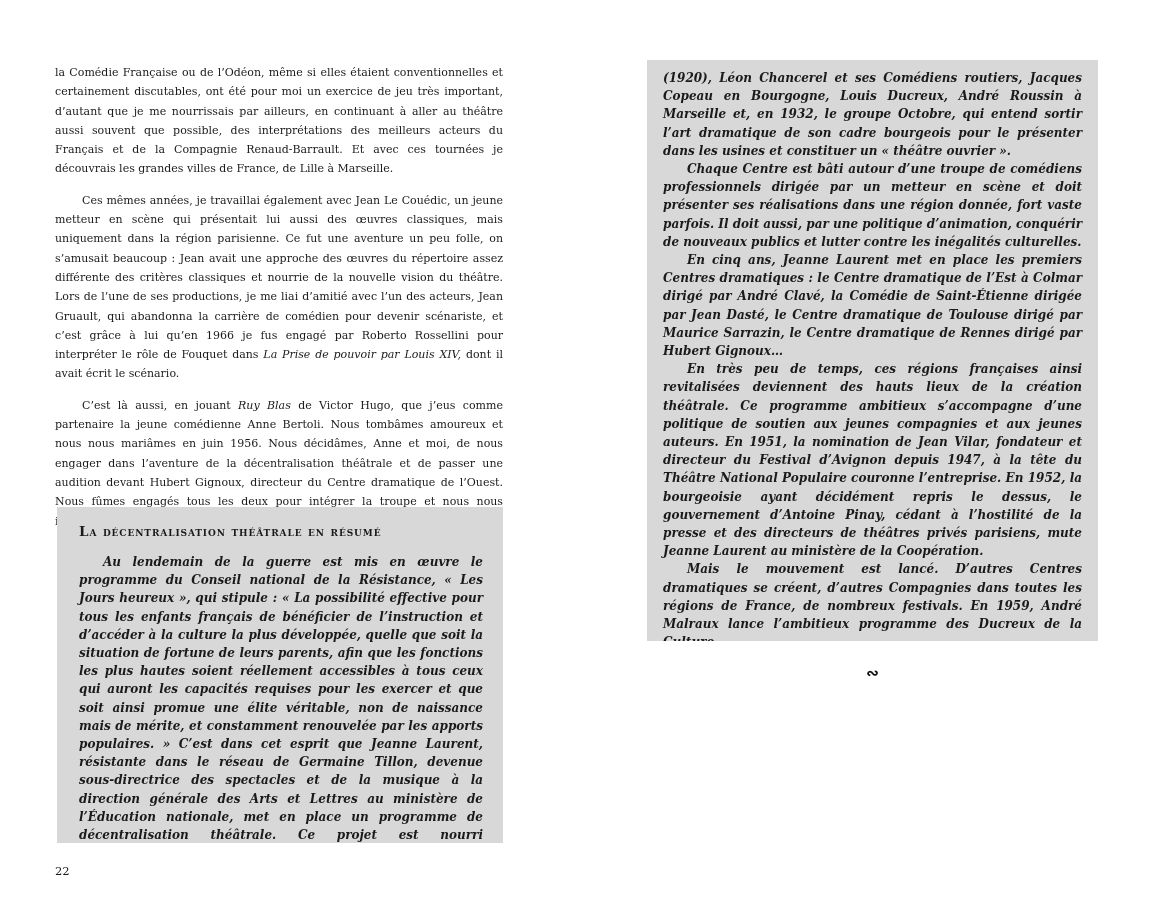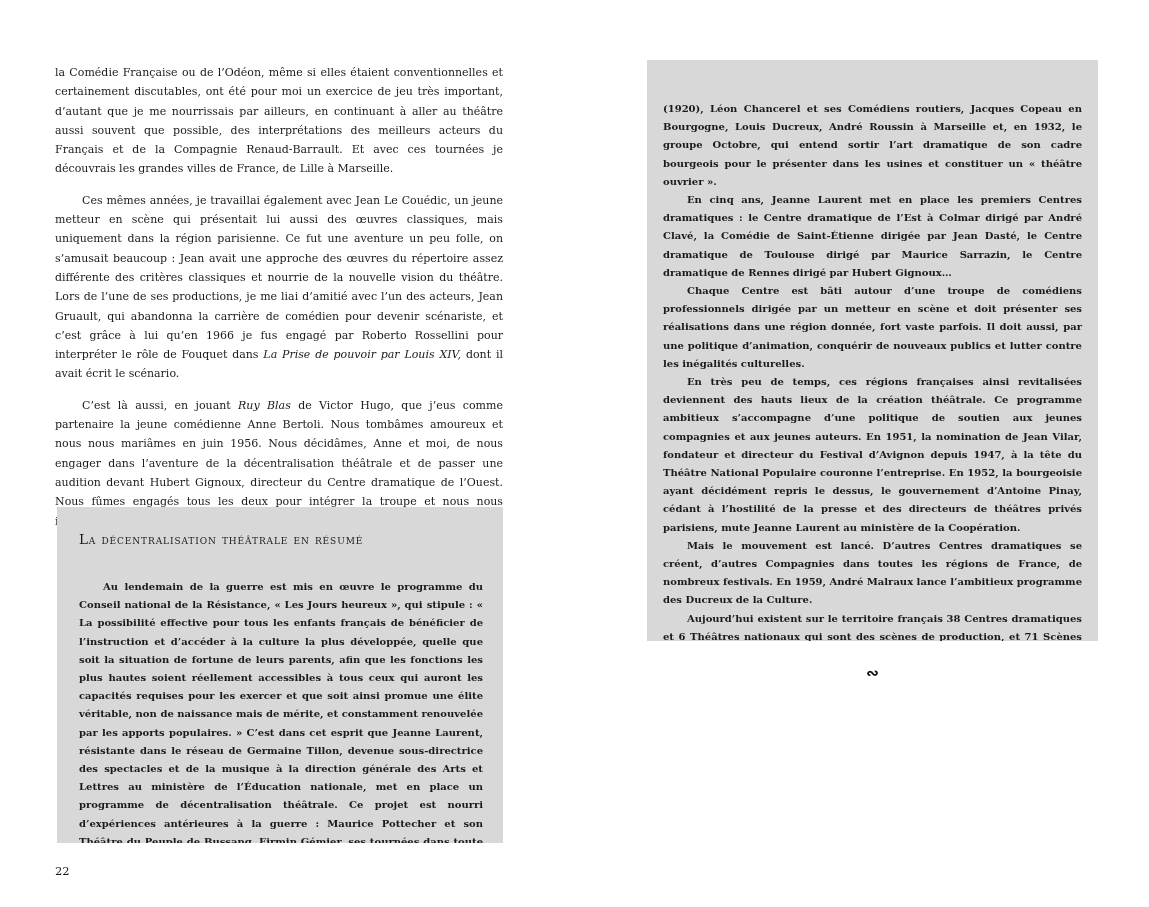--- a/index.html
+++ b/index.html
@@ -35,30 +35,30 @@
   .box-left {
     left: 57px; top: 507px; width: 446px; height: 336px;
     padding: 16px 20px 10px 22px;
   }
   .box-right {
     left: 647px; top: 60px; width: 451px; height: 581px;
     padding: 9px 16px 8px 16px;
   }
   .box-heading {
     font-variant: small-caps;
-    font-weight: normal;
+    font-weight: bold;
     font-size: 13.5px;
     letter-spacing: 0.9px;
-    margin: 8px 0 14px 0;
+    margin: 0 0 14px 0;
   }
   .box-text {
+    font-style: italic;
     font-weight: bold;
-    font-size: 10px;
+    font-size: 12px;
     line-height: 18.2px;
-    margin-top: 31px;
   }
   .box-text .para { margin: 0; text-align: justify; }
   .box-text .para.indent { text-indent: 24px; }
 
   
   .ornament {
     position: absolute;
     left: 647px; top: 664px; width: 451px;
     text-align: center;
     font-size: 15px;
@@ -88,22 +88,22 @@
   <div class="box box-left">
     <div class="box-heading">La décentralisation théâtrale en résumé</div>
     <div class="box-text">
         <p class="para indent"><span>Au lendemain de la guerre est mis en œuvre le programme du Conseil national de la Résistance, « Les Jours heureux », qui stipule : « La possibilité effective pour tous les enfants français de bénéficier de l’instruction et d’accéder à la culture la plus développée, quelle que soit la situation de fortune de leurs parents, afin que les fonctions les plus hautes soient réellement accessibles à tous ceux qui auront les capacités requises pour les exercer et que soit ainsi promue une élite véritable, non de naissance mais de mérite, et constamment renouvelée par les apports populaires. » C’est dans cet esprit que Jeanne Laurent, résistante dans le réseau de Germaine Tillon, devenue sous-directrice des spectacles et de la musique à la direction générale des Arts et Lettres au ministère de l’Éducation nationale, met en place un programme de décentralisation théâtrale. Ce projet est nourri d’expériences antérieures à la guerre : Maurice Pottecher et son Théâtre du Peuple de Bussang, Firmin Gémier, ses tournées dans toute la France et son Théâtre National Populaire à Paris</span></p>
       </div>
   </div>
 
   <div class="box box-right">
     <div class="box-text">
         <p class="para"><span>(1920), Léon Chancerel et ses Comédiens routiers, Jacques Copeau en Bourgogne, Louis Ducreux, André Roussin à Marseille et, en 1932, le groupe Octobre, qui entend sortir l’art dramatique de son cadre bourgeois pour le présenter dans les usines et constituer un « théâtre ouvrier ».</span></p>
+        <p class="para indent"><span>Chaque Centre est bâti autour d’une troupe de comédiens professionnels dirigée par un metteur en scène et doit présenter ses réalisations dans une région donnée, fort vaste parfois. Il doit aussi, par une politique d’animation, conquérir de nouveaux publics et lutter contre les inégalités culturelles.</span></p>
         <p class="para indent"><span>En cinq ans, Jeanne Laurent met en place les premiers Centres dramatiques : le Centre dramatique de l’Est à Colmar dirigé par André Clavé, la Comédie de Saint-Étienne dirigée par Jean Dasté, le Centre dramatique de Toulouse dirigé par Maurice Sarrazin, le Centre dramatique de Rennes dirigé par Hubert Gignoux…</span></p>
-        <p class="para indent"><span>Chaque Centre est bâti autour d’une troupe de comédiens professionnels dirigée par un metteur en scène et doit présenter ses réalisations dans une région donnée, fort vaste parfois. Il doit aussi, par une politique d’animation, conquérir de nouveaux publics et lutter contre les inégalités culturelles.</span></p>
         <p class="para indent"><span>En très peu de temps, ces régions françaises ainsi revitalisées deviennent des hauts lieux de la création théâtrale. Ce programme ambitieux s’accompagne d’une politique de soutien aux jeunes compagnies et aux jeunes auteurs. En 1951, la nomination de Jean Vilar, fondateur et directeur du Festival d’Avignon depuis 1947, à la tête du Théâtre National Populaire couronne l’entreprise. En 1952, la bourgeoisie ayant décidément repris le dessus, le gouvernement d’Antoine Pinay, cédant à l’hostilité de la presse et des directeurs de théâtres privés parisiens, mute Jeanne Laurent au ministère de la Coopération.</span></p>
         <p class="para indent"><span>Mais le mouvement est lancé. D’autres Centres dramatiques se créent, d’autres Compagnies dans toutes les régions de France, de nombreux festivals. En 1959, André Malraux lance l’ambitieux programme des Ducreux de la Culture.</span></p>
         <p class="para indent"><span>Aujourd’hui existent sur le territoire français 38 Centres dramatiques et 6 Théâtres nationaux qui sont des scènes de production, et 71 Scènes nationales qui sont des scènes d’accueil. Ces dernières, créées par Jack Lang et dirigées par des intendants, ont hélas pris le pas sur les scènes de création dirigées par des artistes.</span></p>
       </div>
   </div>
 
   <div class="ornament">∾</div>
 
   <div class="folio">22</div>
 

